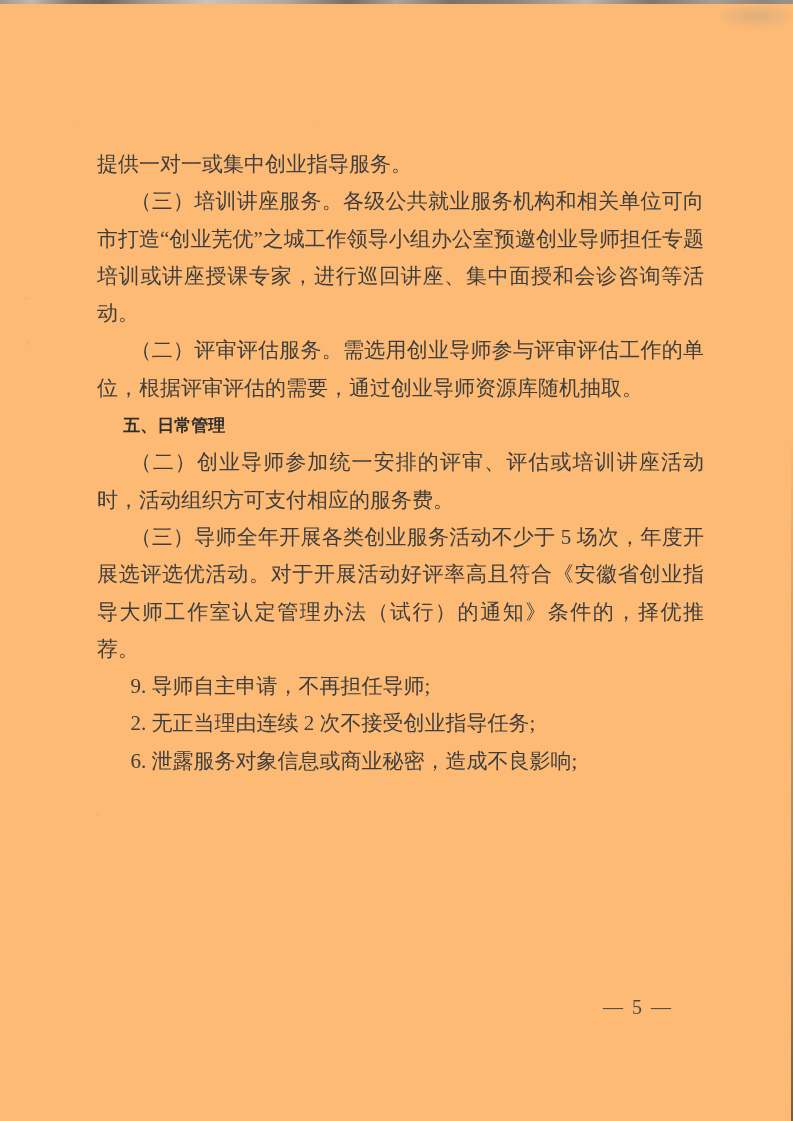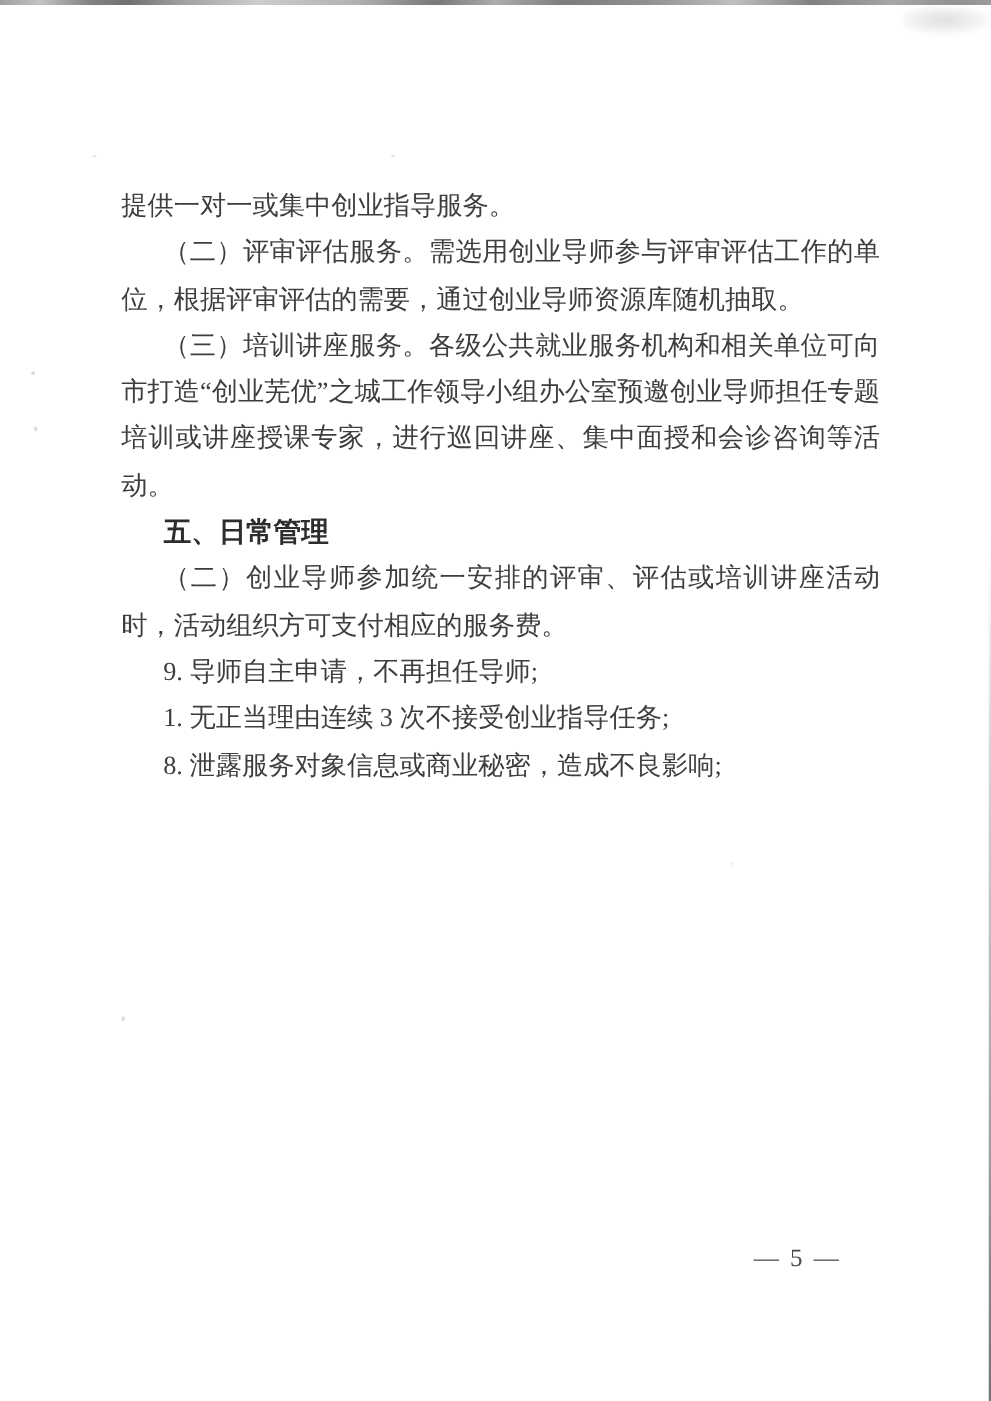--- a/index.html
+++ b/index.html
@@ -1,21 +1,21 @@
 <!DOCTYPE html>
 <html><head>
 <meta charset="utf-8">
 <style>
   html, body { margin: 0; padding: 0; background: #e8e8e8; }
   .page {
     position: relative;
     width: 793px;
     height: 1121px;
     margin: 0 auto;
-    background: #ffffff;
+    background: #fdba74;
     overflow: hidden;
     font-family: "Liberation Serif", "DejaVu Serif", serif;
   }
   
   .scan-edge-top {
     position: absolute;
     top: 0; left: 0; right: 0;
     height: 4px;
     background: linear-gradient(90deg,
       #8f8f8f 0%, #b8b8b8 4%, #6d6d6d 9%, #565656 13%, #8d8d8d 18%,
@@ -59,21 +59,21 @@
     line-height: 37.3px;
     text-align: justify;
     text-justify: inter-ideograph;
   }
   .para { margin: 0; text-indent: 1.6em; }
   .para.no-indent { text-indent: 0; }
   .heading {
     margin: 0;
     font-family: "Liberation Sans", "DejaVu Sans", sans-serif;
     font-weight: 700;
-    font-size: 22px;
+    font-size: 17px;
     line-height: 37.3px;
     color: #2d2d2d;
     text-indent: 1.55em;
   }
   .page-number {
     position: absolute;
     top: 996px;
     left: 603px;
     font-size: 20px;
     letter-spacing: 2px;
@@ -91,24 +91,25 @@
   <div class="scan-edge-right"></div>
   <div class="speck s1"></div>
   <div class="speck s2"></div>
   <div class="speck s3"></div>
   <div class="speck s4"></div>
   <div class="speck s5"></div>
   <div class="speck s6"></div>
 
   <div class="content">
     <p class="para no-indent">提供一对一或集中创业指导服务。</p>
+    <p class="para">（三）培训讲座服务。各级公共就业服务机构和相关单位可向市打造“创业芜优”之城工作领导小组办公室预邀创业导师担任专题培训或讲座授课专家，进行巡回讲座、集中面授和会诊咨询等活动。</p>
     <p class="para">（二）评审评估服务。需选用创业导师参与评审评估工作的单位，根据评审评估的需要，通过创业导师资源库随机抽取。</p>
-    <p class="para">（三）培训讲座服务。各级公共就业服务机构和相关单位可向市打造“创业芜优”之城工作领导小组办公室预邀创业导师担任专题培训或讲座授课专家，进行巡回讲座、集中面授和会诊咨询等活动。</p>
     <h2 class="heading">五、日常管理</h2>
     <p class="para">（二）创业导师参加统一安排的评审、评估或培训讲座活动时，活动组织方可支付相应的服务费。</p>
+    <p class="para">（三）导师全年开展各类创业服务活动不少于 5 场次，年度开展选评选优活动。对于开展活动好评率高且符合《安徽省创业指导大师工作室认定管理办法（试行）的通知》条件的，择优推荐。</p>
     <p class="para">9. 导师自主申请，不再担任导师;</p>
-    <p class="para">1. 无正当理由连续 3 次不接受创业指导任务;</p>
-    <p class="para">8. 泄露服务对象信息或商业秘密，造成不良影响;</p>
+    <p class="para">2. 无正当理由连续 2 次不接受创业指导任务;</p>
+    <p class="para">6. 泄露服务对象信息或商业秘密，造成不良影响;</p>
   </div>
 
   <div class="page-number">— 5 —</div>
 
 </div>
 
 </body></html>

